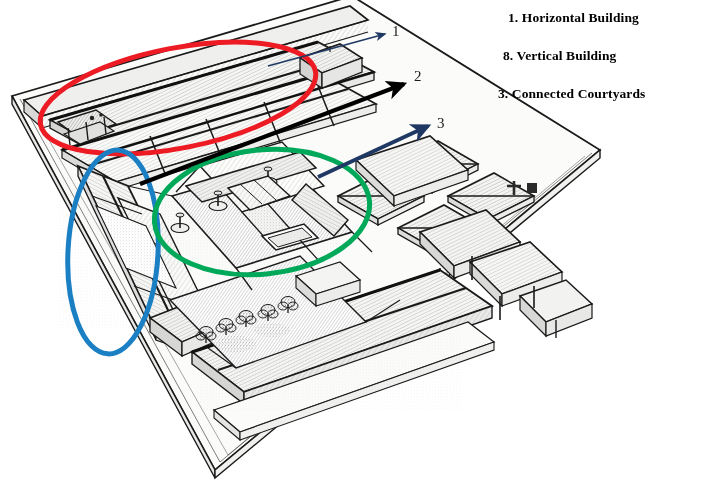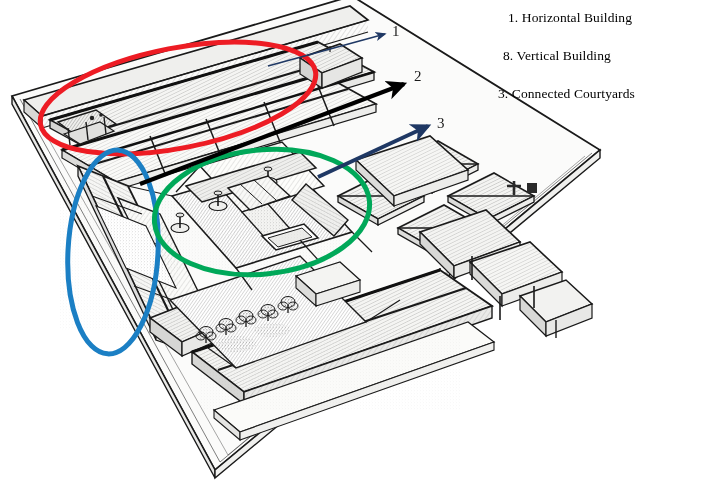--- a/index.html
+++ b/index.html
@@ -30,21 +30,21 @@
 
   .legend {
     position: absolute;
     left: 498px;
     top: 10px;
     width: 200px;
     z-index: 3;
   }
   .legend-item {
     font-family: "Liberation Serif", serif;
-    font-weight: normal;
+    font-weight: bold;
     font-size: 13.5px;
     color: #000000;
     letter-spacing: 0.1px;
     white-space: nowrap;
   }
   .legend-item-1 { margin-left: 10px; margin-bottom: 22px; }
   .legend-item-2 { margin-left: 5px;  margin-bottom: 22px; }
   .legend-item-3 { margin-left: 0px;  margin-bottom: 16px; }
 
   .num-label {

